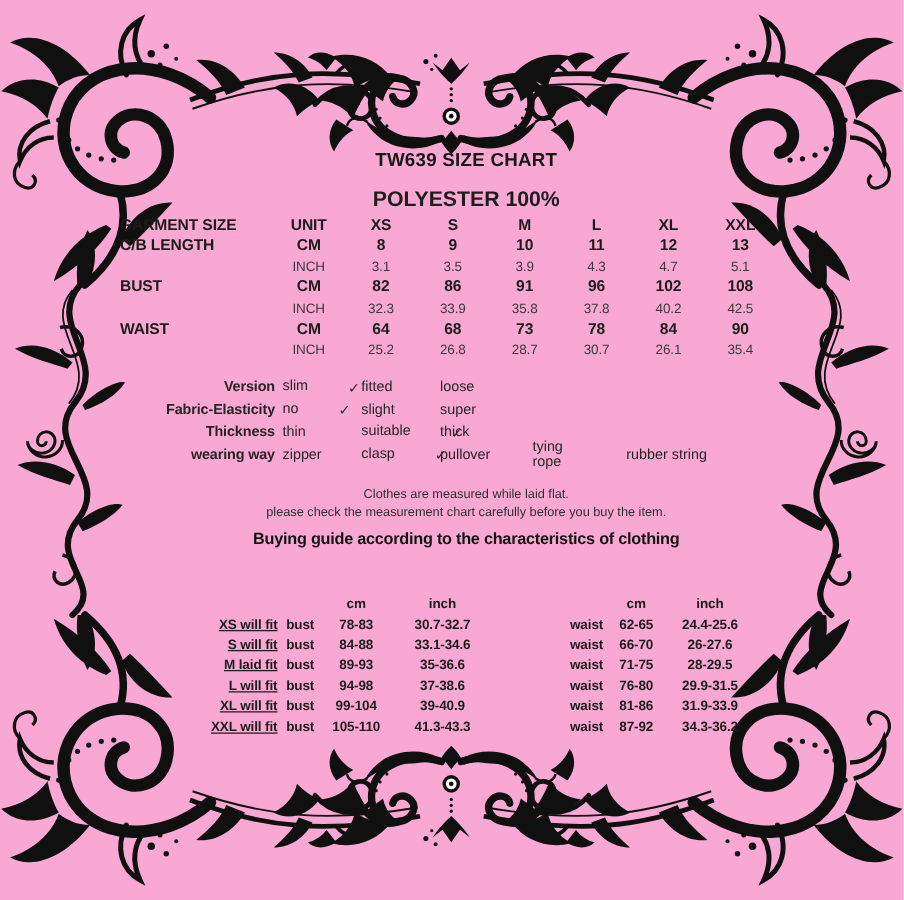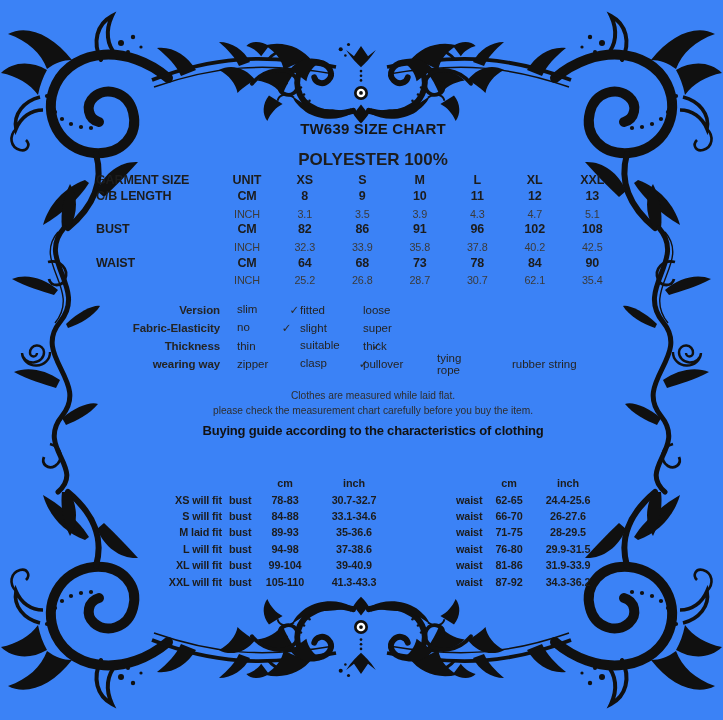--- a/index.html
+++ b/index.html
@@ -1,49 +1,49 @@
 <!DOCTYPE html>
 <html><head>
 <meta charset="utf-8">
 <style>
   html,body{margin:0;padding:0;background:#fff;}
-  #page{position:relative;width:723px;height:720px;background:#3b82f6;overflow:hidden;
+  #page{position:relative;width:723px;height:720px;background:#f9a8d4;overflow:hidden;
         font-family:"Liberation Sans",sans-serif;color:#1d1d1d;}
   #ornament{position:absolute;left:0;top:0;z-index:0;pointer-events:none;}
   .layer{position:absolute;z-index:1;}
 
   
   .title{left:23px;top:120px;width:700px;text-align:center;font-size:15px;font-weight:700;color:#161616;letter-spacing:.2px;}
   .subtitle{left:23px;top:150px;width:700px;text-align:center;font-size:17px;font-weight:700;color:#1d1d1d;}
 
   
   .sizetable{left:96px;top:170px;}
   .srow{display:flex;height:16.6px;align-items:flex-end;font-size:12.5px;font-weight:700;color:#1c1c1c;letter-spacing:-.1px;}
   .srow.n{font-weight:400;font-size:10.8px;color:#3a3a3a;}
   .srow .c{width:57.5px;text-align:center;}
   .srow .c0{width:122px;text-align:left;}
   .srow .c1{width:58px;text-align:center;}
 
   
   .features{left:98px;top:301px;font-size:11.5px;color:#242424;}
   .frow{display:flex;height:18px;align-items:center;}
-  .flabel{width:122px;text-align:right;font-weight:700;margin-right:17px;letter-spacing:-.1px;}
+  .flabel{width:122px;text-align:right;font-weight:700;margin-right:6px;letter-spacing:-.1px;}
   .fopt{width:63px;display:flex;justify-content:space-between;box-sizing:border-box;padding-right:12px;gap:32px;}
   .frow .fopt:nth-child(5){width:86px;padding-right:0;padding-left:11px;}
   .frow .fopt:nth-child(6){width:auto;padding-right:0;}
   .chk{font-weight:400;color:#2b2b2b;}
 
   
   .notes{left:23px;top:388px;width:700px;text-align:center;font-size:10.2px;color:#2e2e2e;line-height:15px;}
   .notes .heading{margin-top:5px;font-size:13px;font-weight:700;color:#121212;letter-spacing:-.2px;}
 
   
   .guide{left:145px;top:475px;font-size:10.8px;font-weight:700;color:#1c1c1c;letter-spacing:-.1px;}
   .grow{display:flex;height:16.4px;align-items:center;}
-  .g0{width:77px;text-align:right;}
+  .g0{width:77px;text-align:right;text-decoration:underline;}
   .g1{width:38px;text-align:left;padding-left:7px;box-sizing:border-box;}
   .g2{width:50px;text-align:center;}
   .g3{width:88px;text-align:center;}
   .g4{width:35px;margin-left:58px;text-align:left;}
   .g5{width:36px;text-align:center;}
   .g6{width:82px;text-align:center;}
 </style>
 </head>
 <body>
 
@@ -206,21 +206,21 @@
         <span class="c">84</span>
         <span class="c">90</span>
     </div>
     <div class="srow n">
       <span class="c0"></span>
         <span class="c1">INCH</span>
         <span class="c">25.2</span>
         <span class="c">26.8</span>
         <span class="c">28.7</span>
         <span class="c">30.7</span>
-        <span class="c">62.1</span>
+        <span class="c">26.1</span>
         <span class="c">35.4</span>
     </div>
   </div>
 
   <div class="layer features">
     <div class="frow">
       <span class="flabel">Version</span>
       <span class="fopt">
           <span>slim</span>
           <span class="chk">✓</span>

